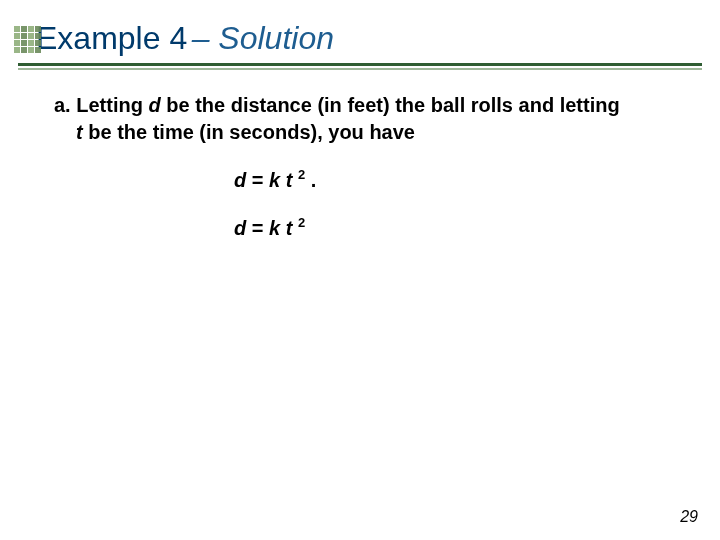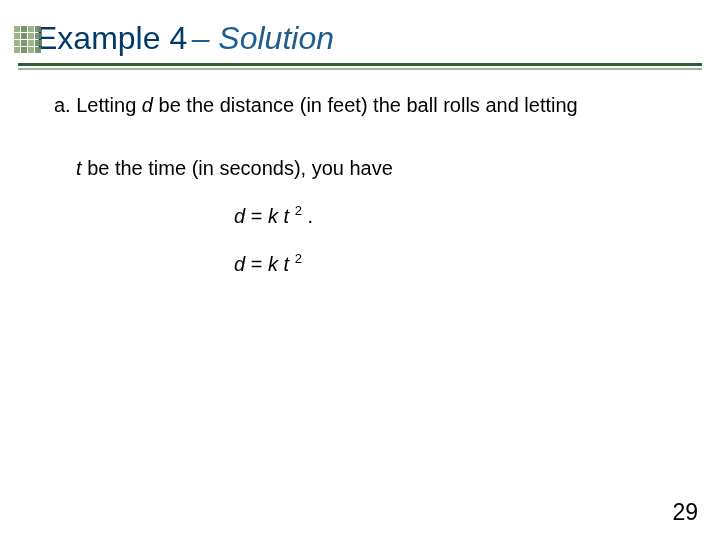--- a/index.html
+++ b/index.html
@@ -48,47 +48,48 @@
   }
   .rule-light {
     height: 2px;
     background: #9fb89a;
     margin: 2px 18px 0 18px;
   }
   .body {
     padding: 22px 21px 0 54px;
     font-size: 20px;
     line-height: 1.35;
+    font-weight: bold;
   }
   .part-label {
     display: inline;
   }
   .para-a {
     margin-bottom: 20px;
   }
   .para-a .indent2 {
     display: block;
     padding-left: 22px;
-    margin-top: 36px;
   }
   .eq-center {
     padding-left: 180px;
     margin: 10px 0 12px 0;
   }
   .eq-col {
     padding-left: 180px;
     line-height: 2.2;
   }
   .purple { color: #b02090; }
   sup { font-size: 0.65em; }
   .pagenum {
     position: absolute;
     right: 22px;
     bottom: 14px;
-    font-size: 23px;
+    font-size: 16px;
+    font-style: italic;
   }
   em.mi { font-style: italic; }
 </style>
 </head>
 <body>
 
 <div class="title-band">
   <div class="deco-squares">
     <span></span>
       <span></span>

